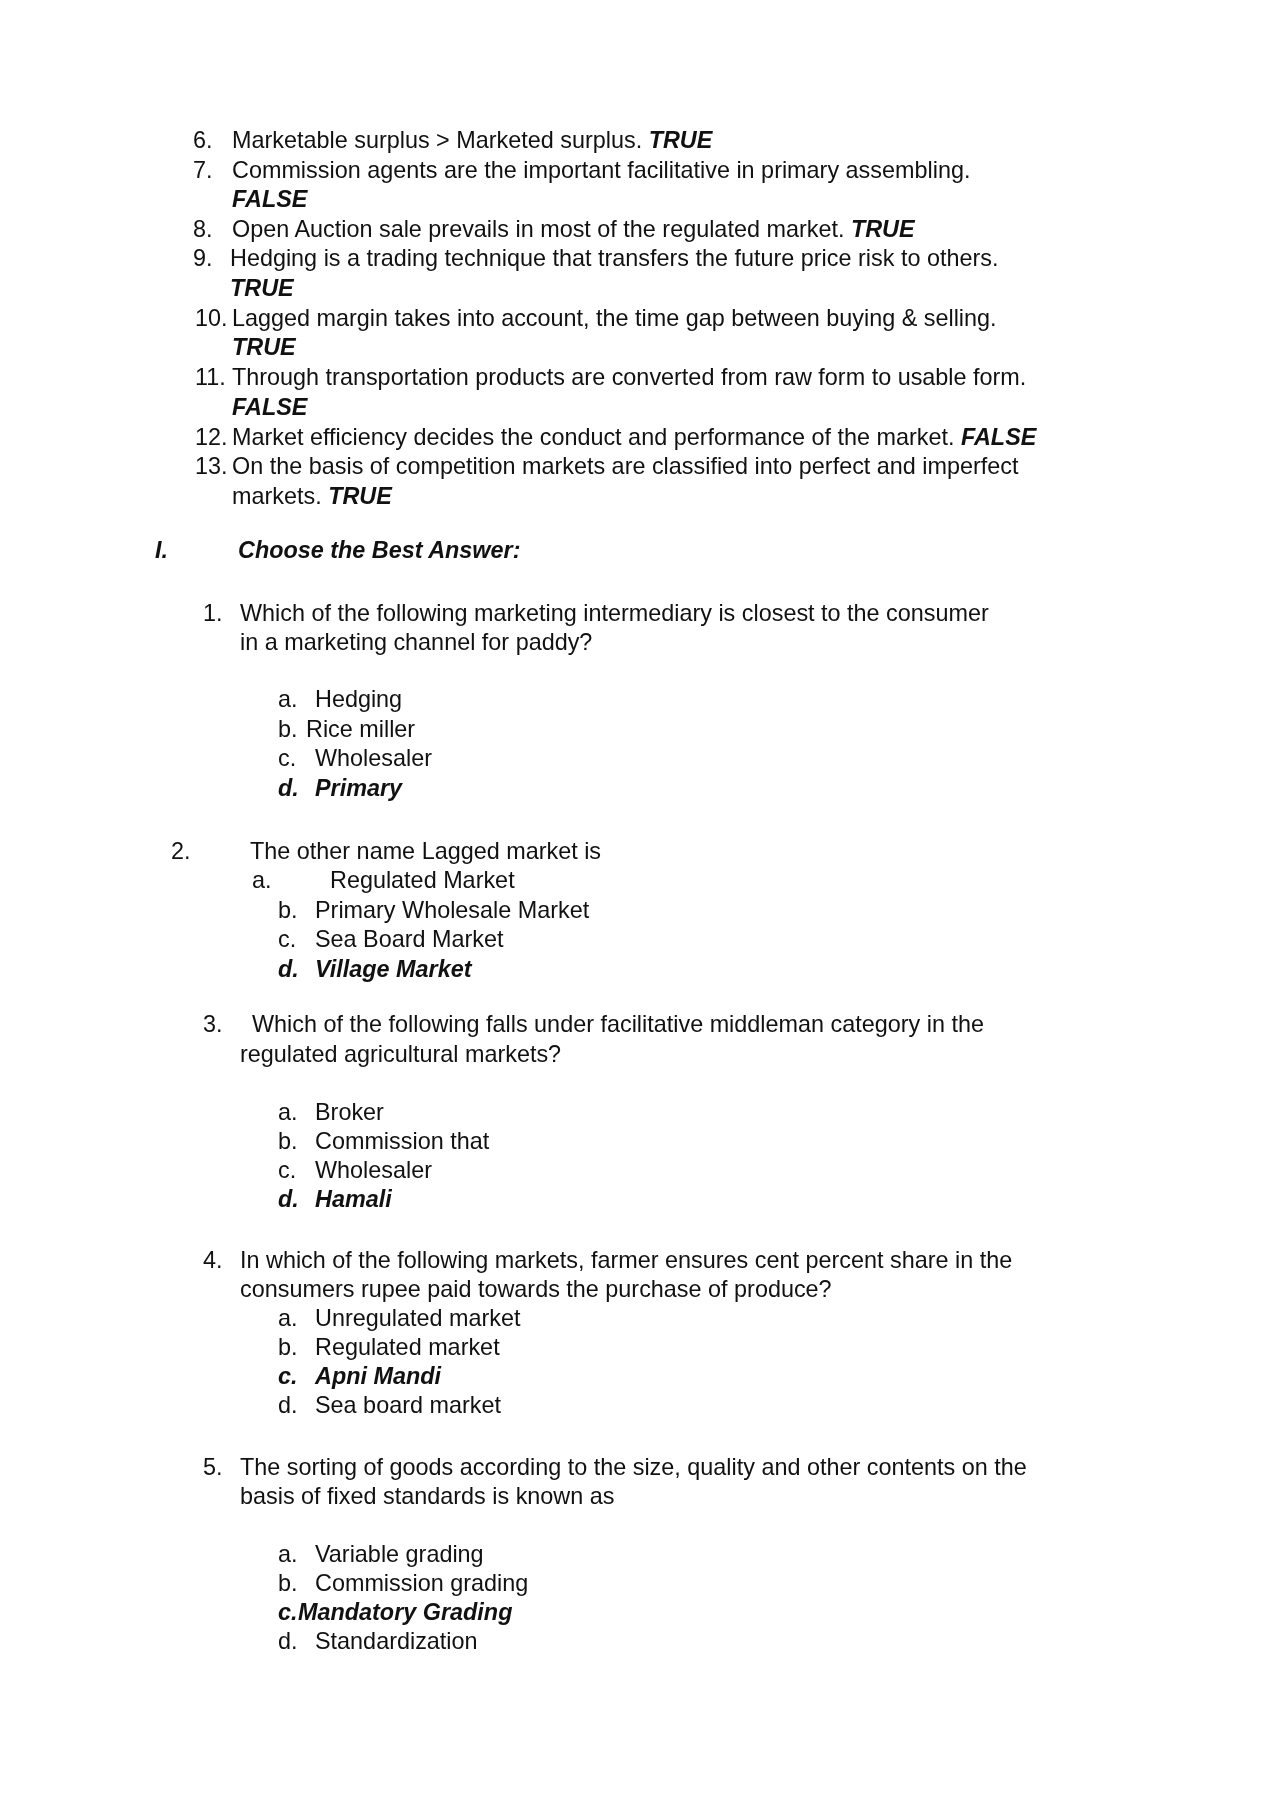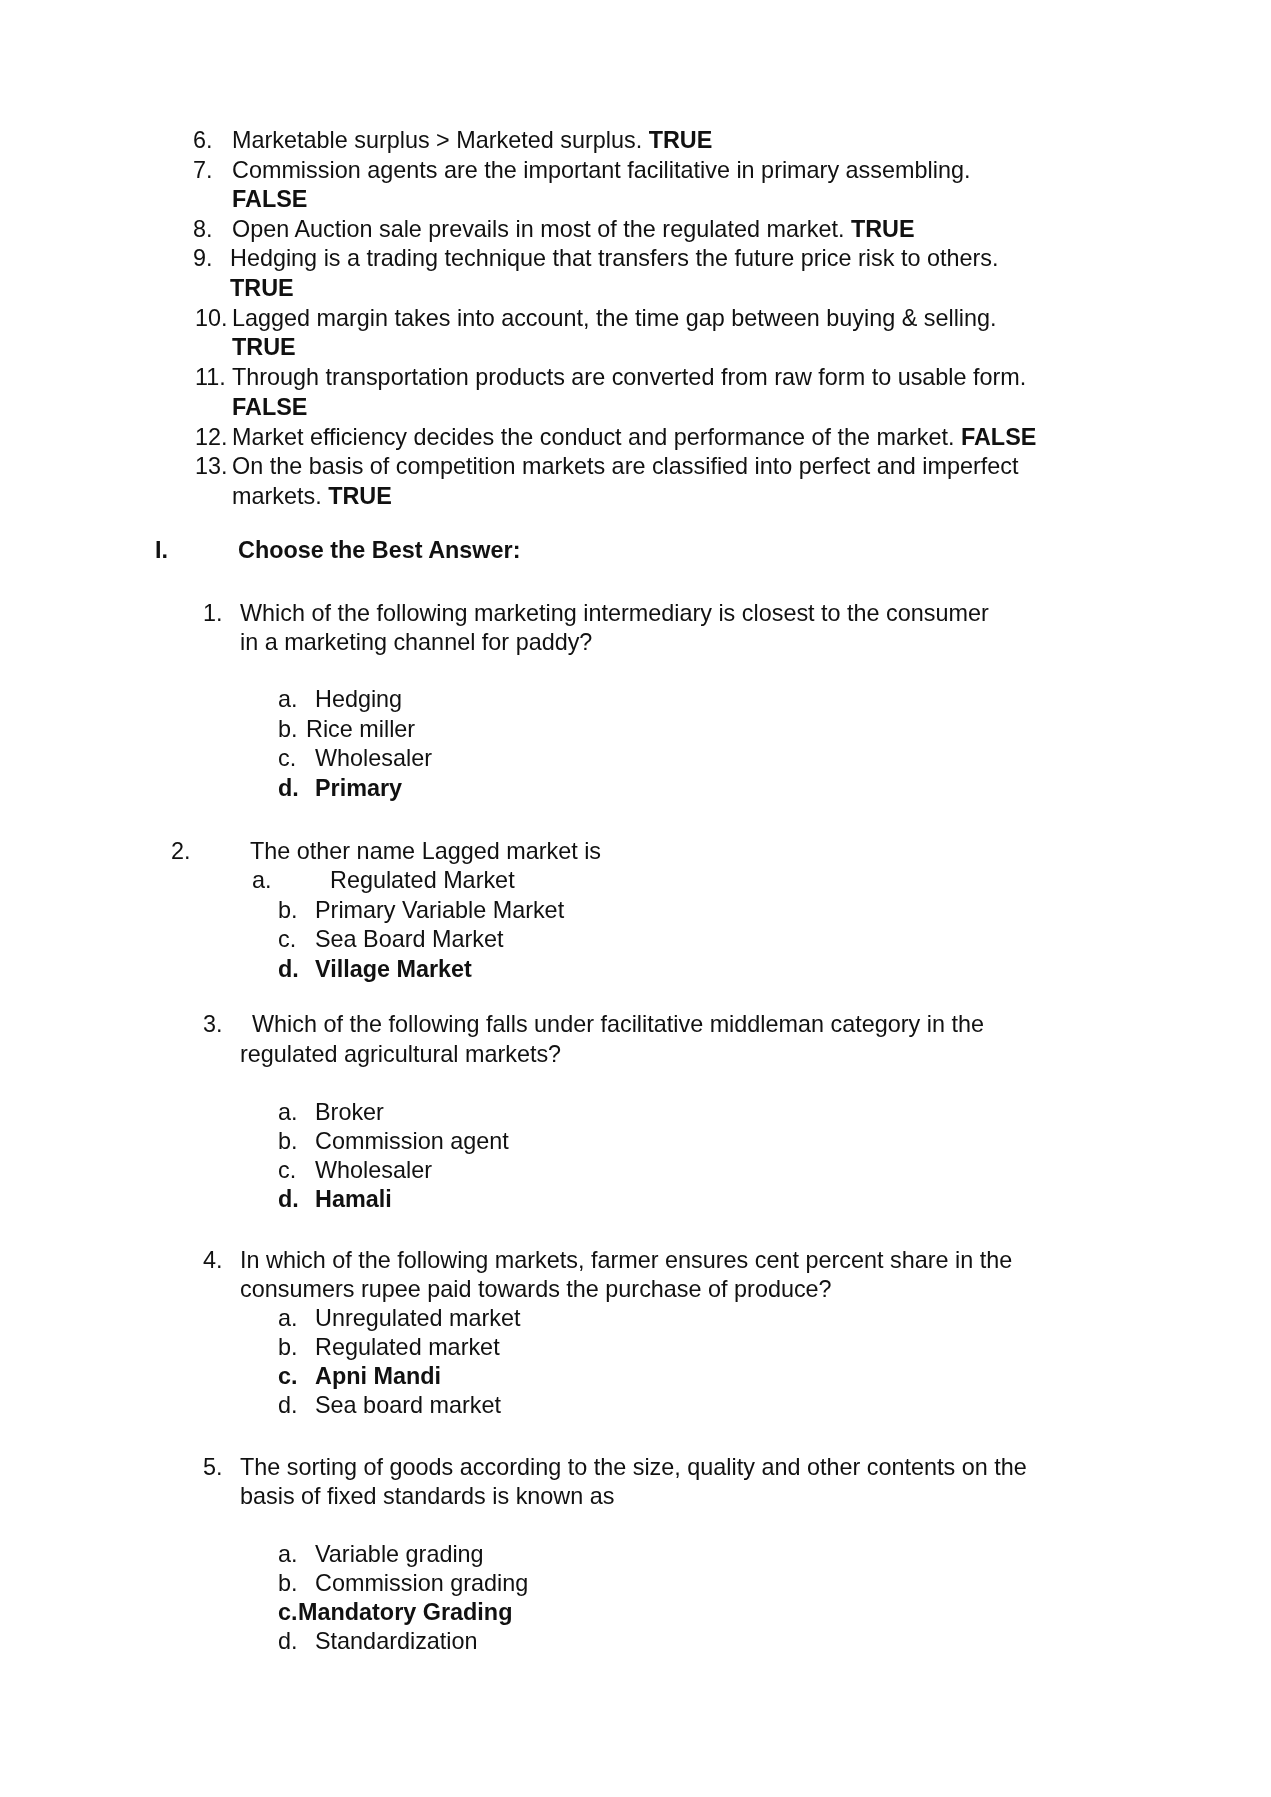--- a/index.html
+++ b/index.html
@@ -2,21 +2,21 @@
 <html><head>
 <meta charset="utf-8">
 <style>
   html, body { margin: 0; padding: 0; background: #ffffff; }
   body {
     width: 1271px; height: 1797px; position: relative; overflow: hidden;
     font-family: "Liberation Sans", sans-serif; color: #111111;
     font-size: 23.4px;
   }
   .line { position: absolute; white-space: nowrap; line-height: 1; }
-  .b { font-weight: bold; }
+  .b { font-weight: bold; font-style: italic; }
   .num { position: absolute; white-space: nowrap; line-height: 1; }
 </style>
 </head>
 <body>
 
 <div id="doc">
 
   <div>
 
     <span class="num" style="left:193px;top:129px">6.</span>
@@ -78,21 +78,21 @@
 
   <div>
     <span class="num" style="left:171px;top:840px">2.</span>
     <span class="line" style="left:250px;top:840px">The other name Lagged market is</span>
     <div>
         <span class="num" style="left:252px;top:869px">a.</span>
         <span class="line" style="left:330px;top:869px">Regulated Market</span>
       </div>
     <div>
         <span class="num" style="left:278px;top:899px">b.</span>
-        <span class="line" style="left:315px;top:899px">Primary Variable Market</span>
+        <span class="line" style="left:315px;top:899px">Primary Wholesale Market</span>
       </div>
     <div>
         <span class="num" style="left:278px;top:928px">c.</span>
         <span class="line" style="left:315px;top:928px">Sea Board Market</span>
       </div>
     <div>
         <span class="num b" style="left:278px;top:958px">d.</span>
         <span class="line b" style="left:315px;top:958px">Village Market</span>
       </div>
   </div>
@@ -100,21 +100,21 @@
   <div>
     <span class="num" style="left:203px;top:1013px">3.</span>
     <span class="line" style="left:252px;top:1013px">Which of the following falls under facilitative middleman category in the</span>
     <span class="line" style="left:240px;top:1043px">regulated agricultural markets?</span>
     <div>
         <span class="num" style="left:278px;top:1101px">a.</span>
         <span class="line" style="left:315px;top:1101px">Broker</span>
       </div>
     <div>
         <span class="num" style="left:278px;top:1130px">b.</span>
-        <span class="line" style="left:315px;top:1130px">Commission agent</span>
+        <span class="line" style="left:315px;top:1130px">Commission that</span>
       </div>
     <div>
         <span class="num" style="left:278px;top:1159px">c.</span>
         <span class="line" style="left:315px;top:1159px">Wholesaler</span>
       </div>
     <div>
         <span class="num b" style="left:278px;top:1188px">d.</span>
         <span class="line b" style="left:315px;top:1188px">Hamali</span>
       </div>
   </div>

